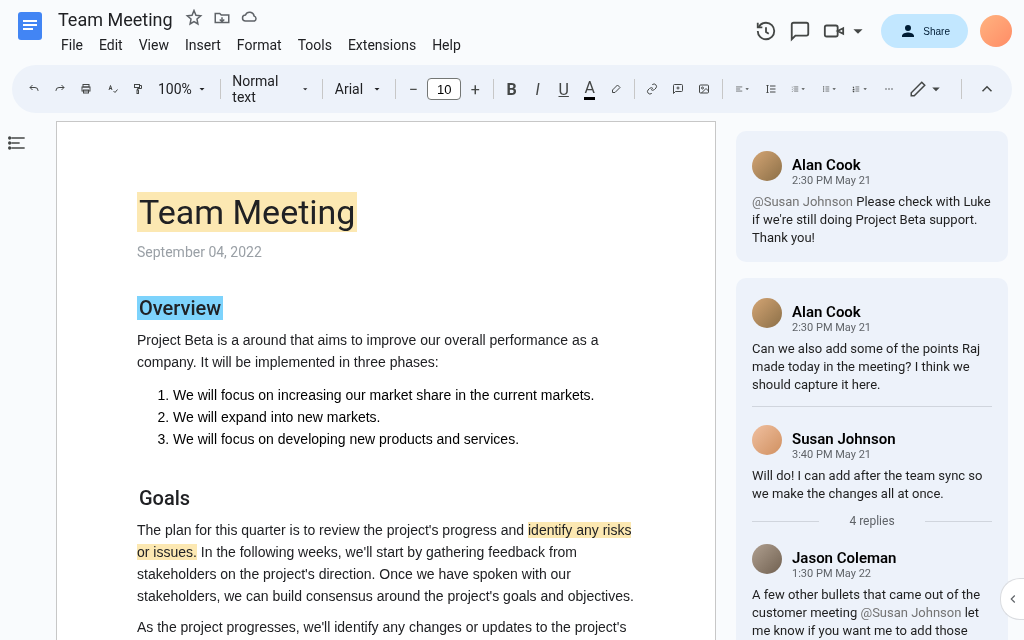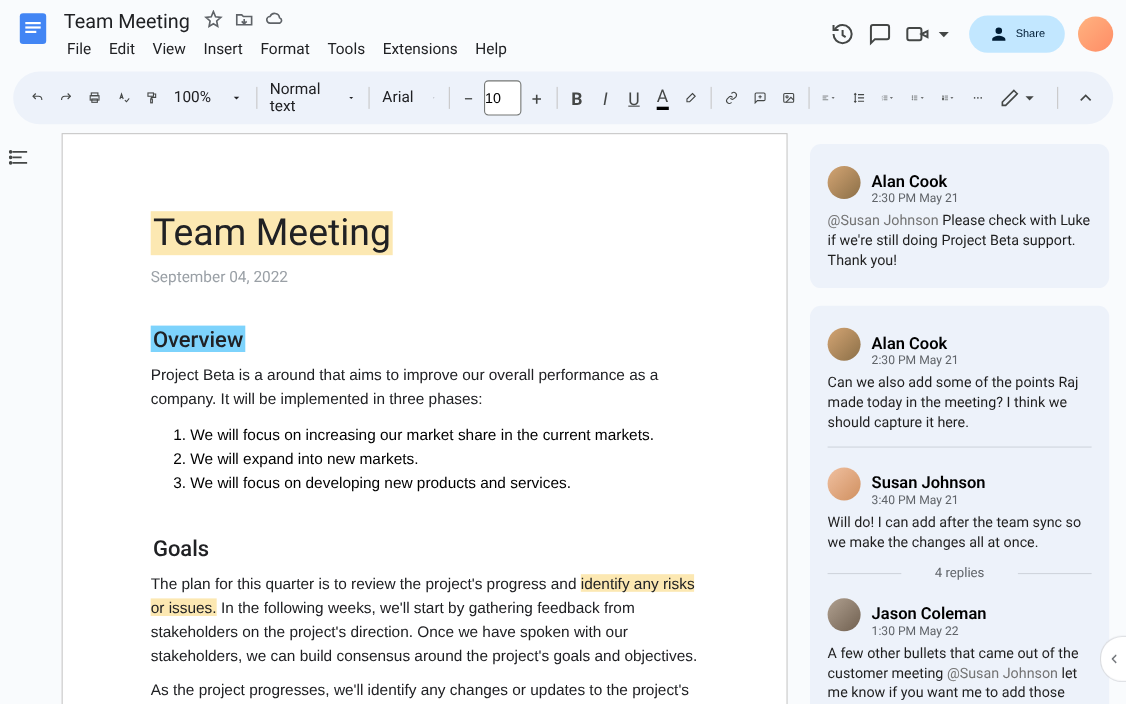--- a/index.html
+++ b/index.html
@@ -19,22 +19,22 @@
 .header-icon { color: #444746; cursor: pointer; display:flex; align-items:center; }
 .header-icon svg { width: 22px; height: 22px; }
 .share-btn { background: #c2e7ff; border: none; border-radius: 20px; padding: 8px 18px; font-size: 10px; font-weight: 500; color: #001d35; display: flex; align-items: center; gap: 6px; cursor: pointer; }
 .avatar { width: 32px; height: 32px; border-radius: 50%; background: linear-gradient(135deg, #ffb380, #ff8c66); }
 
 
 .toolbar { display: flex; align-items: center; background: #edf2fa; border-radius: 24px; margin: 8px 12px; padding: 4px 10px; gap: 2px; }
 .tb-btn { padding: 6px; border-radius: 4px; cursor: pointer; display: flex; align-items: center; justify-content: center; color: #444746; min-width: 24px; height: 28px; }
 .tb-btn svg { width: 18px; height: 18px; }
 .tb-sep { width: 1px; height: 20px; background: #c7c7c7; margin: 0 4px; }
-.tb-text { font-size: 14px; color: #202124; padding: 4px 6px; display: flex; align-items: center; gap: 17px; cursor: pointer; }
-.tb-font-size { border: 1px solid #747775; border-radius: 4px; width: 34px; height: 32px; text-align: left; font-size: 13px; }
+.tb-text { font-size: 14px; color: #202124; padding: 4px 6px; display: flex; align-items: center; gap: 4px; cursor: pointer; }
+.tb-font-size { border: 1px solid #747775; border-radius: 4px; width: 34px; height: 22px; text-align: center; font-size: 13px; }
 .tb-right { margin-left: auto; display: flex; align-items: center; gap: 6px; }
 
 
 .main { display: flex; height: calc(640px - 100px); }
 .outline-btn { padding: 12px 8px; }
 .outline-btn svg { width: 20px; height: 20px; color: #444746; }
 .doc-page { background: #fff; width: 660px; margin-left: 20px; border: 1px solid #c7c7c7; border-top: 1px solid #c7c7c7; padding: 70px 80px 40px; overflow: hidden; }
 .doc-title-h1 { font-size: 34px; font-weight: 400; color: #202124; background: #fce8b2; display: inline-block; padding: 0 2px; }
 .doc-date { color: #9aa0a6; font-size: 14px; margin-top: 12px; }
 .doc-h2 { font-size: 20px; font-weight: 500; color: #202124; margin-top: 36px; display: inline-block; padding: 0 2px; }

